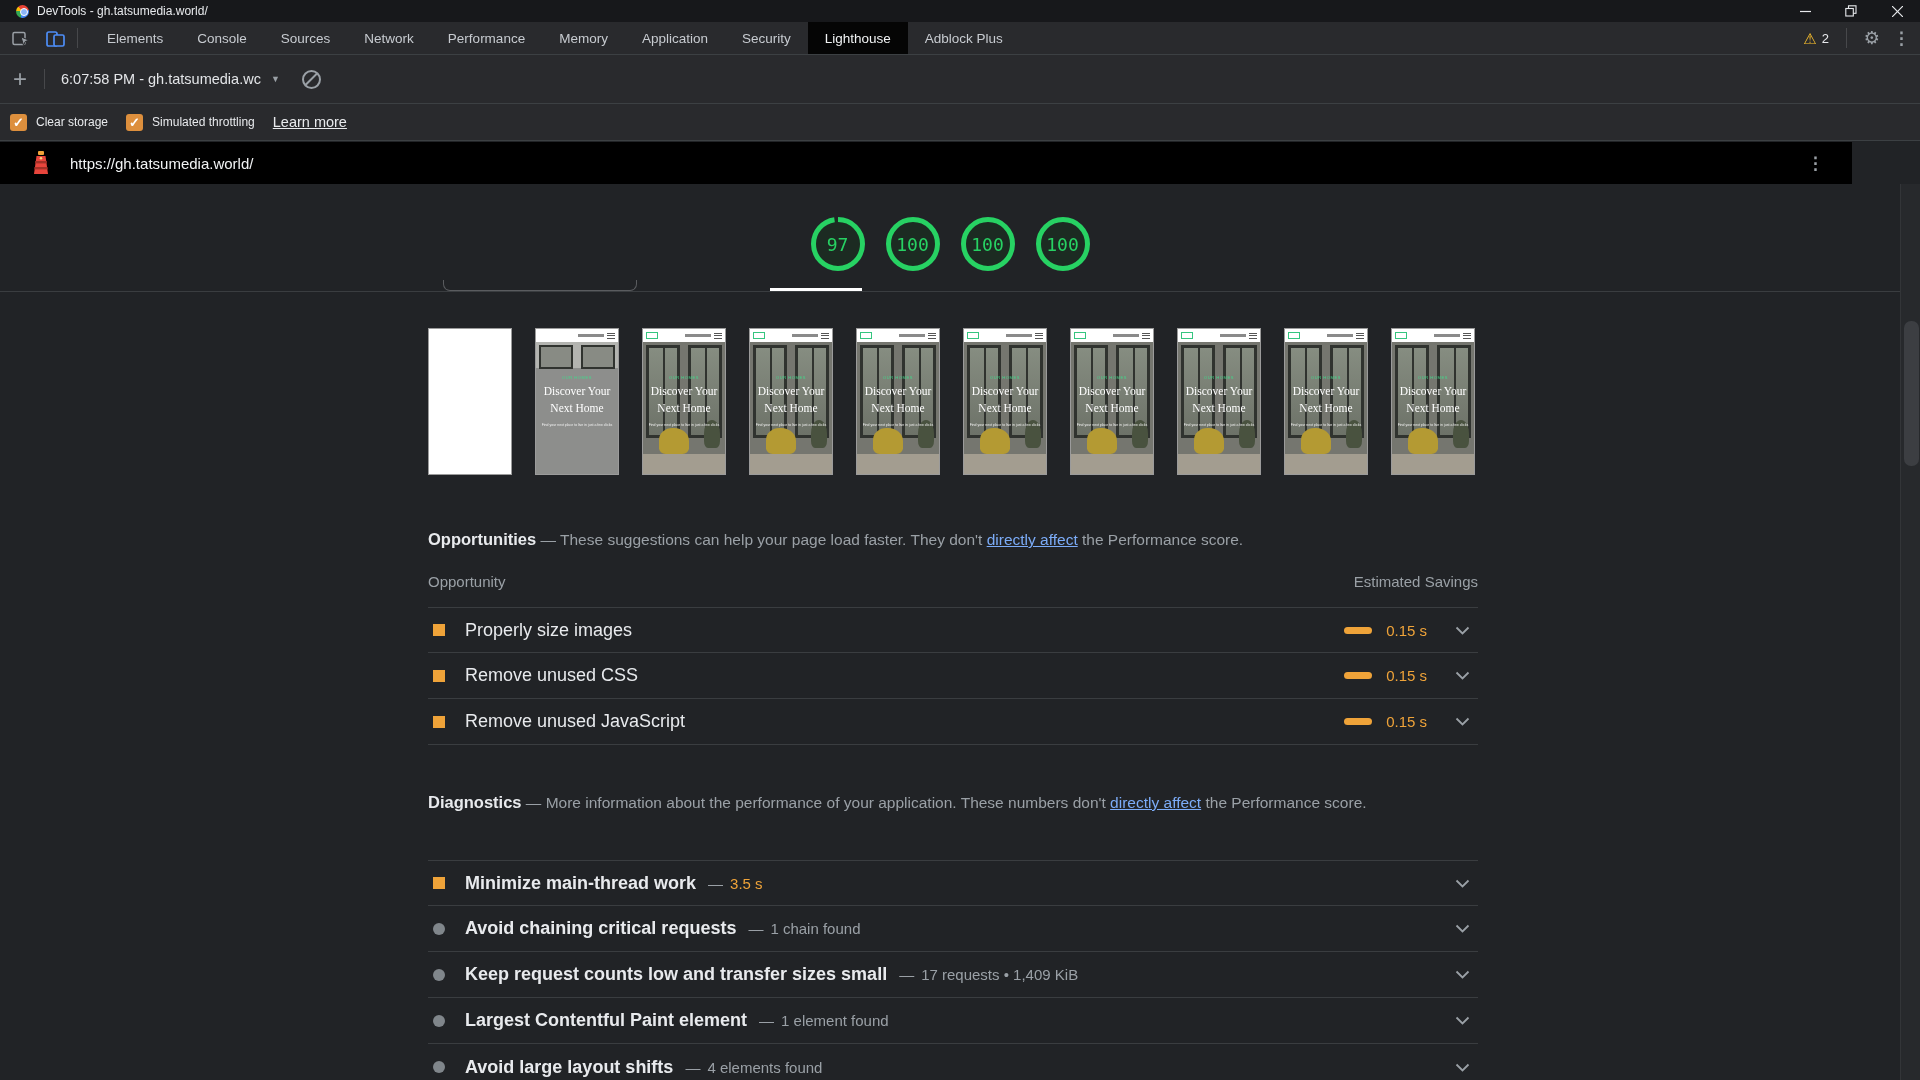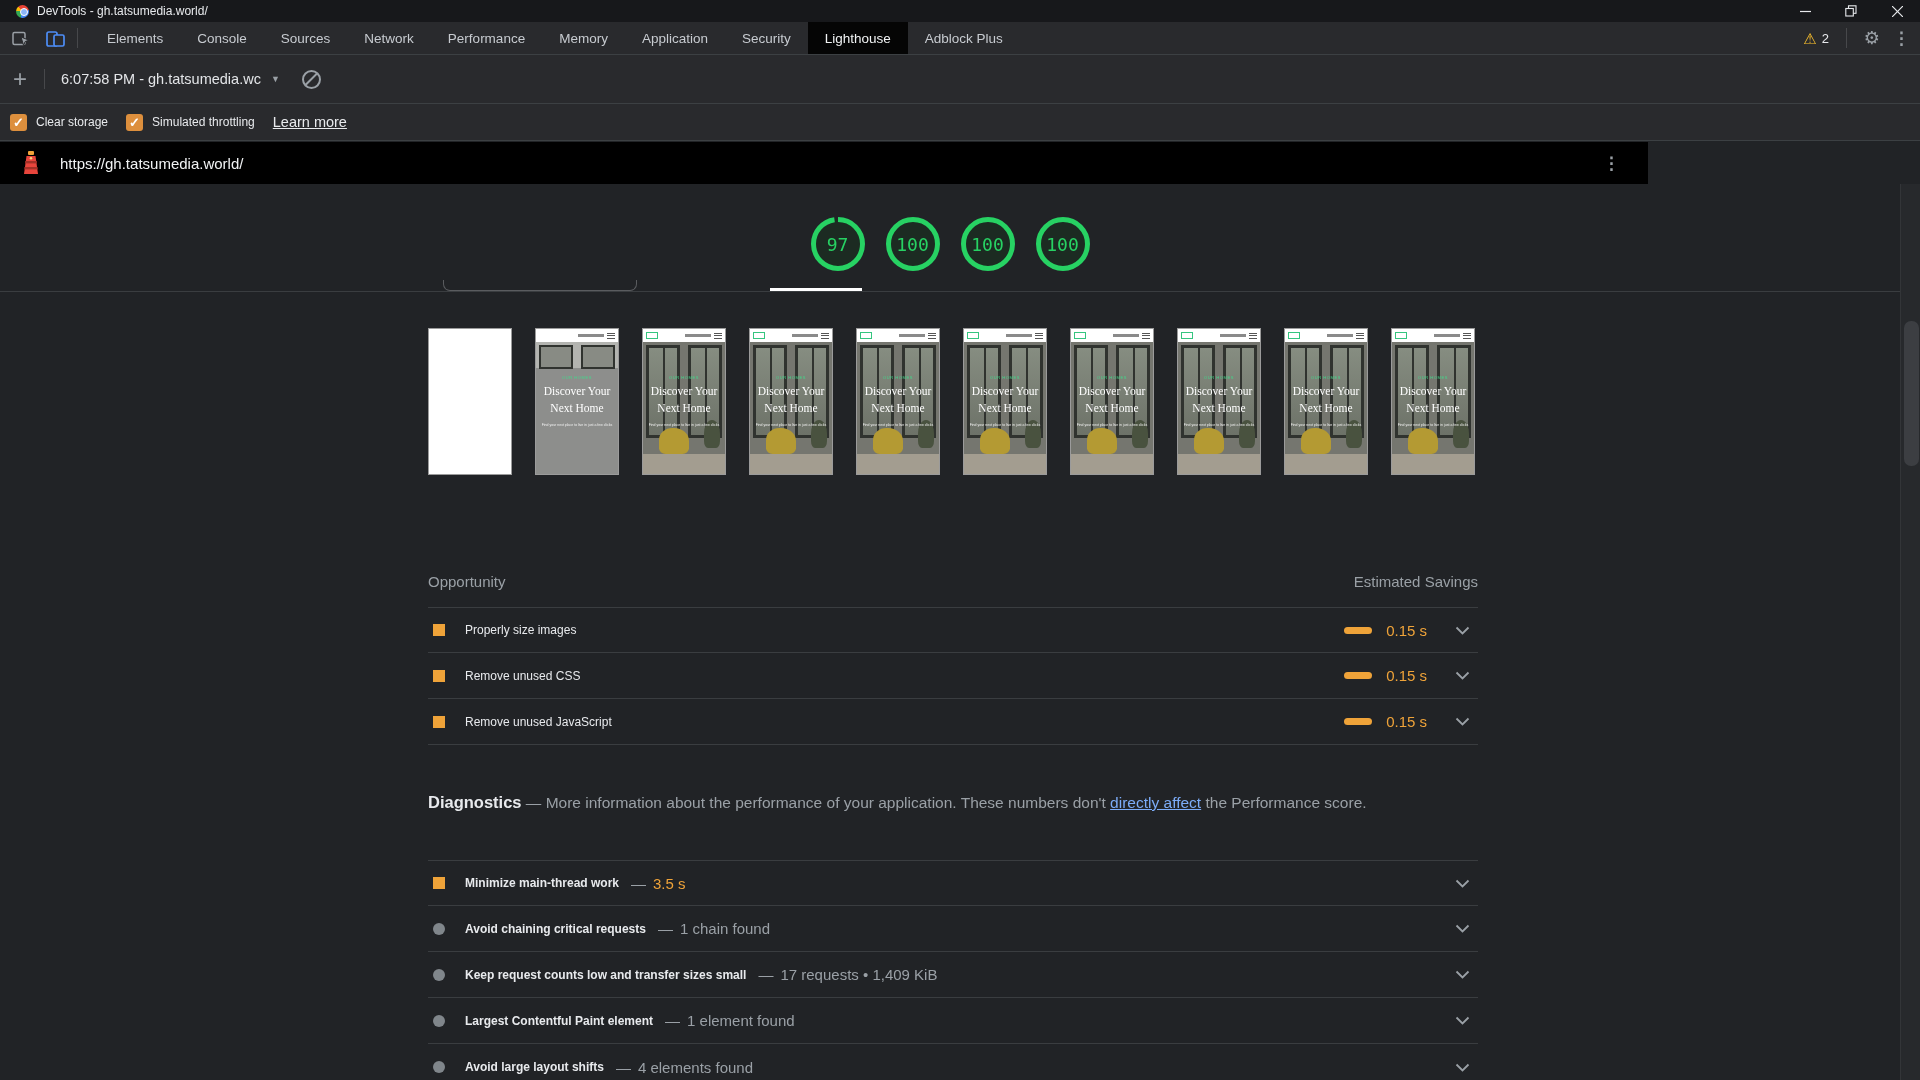--- a/index.html
+++ b/index.html
@@ -50,22 +50,22 @@
   
   #checkrow { position:absolute; top:104px; left:0; width:1920px; height:37px;
     background:#292a2d; border-bottom:1px solid #3c4043; display:flex; align-items:center; padding-left:10px; }
   .chk-group { display:flex; align-items:center; gap:9px; margin-right:18px; }
   .checkbox { width:17px; height:17px; border-radius:3px; background:var(--checkbox-orange,#dd8f3d);
     display:flex; align-items:center; justify-content:center; color:#fff; font-size:13px; font-weight:bold; }
   .chk-label { color:#e8eaed; font-size:12px; }
   .learn-more { color:#e8eaed; font-size:14.5px; text-decoration:underline; }
 
   
-  #urlbar { position:absolute; top:142px; left:0; width:1648px; height:42px; background:#000;
-    display:flex; align-items:center; }
+  #urlbar { position:absolute; top:142px; left:0; width:1852px; height:42px; background:#000;
+    display:flex; align-items:center;padding-left:10px; }
   .lh-icon { margin-left:20px; flex:0 0 auto; }
   .url-text { color:#f1f3f4; font-size:15px; margin-left:18px; }
   .url-dots { position:absolute; right:28px; color:#9aa0a6; font-size:17px; font-weight:bold; }
 
   
   #report { position:absolute; top:184px; left:0; width:1900px; height:896px; background:#212326; }
 
   .gauges { position:absolute; top:32px; left:0; width:1900px; display:flex; justify-content:center; gap:19px; }
   .gauge { position:relative; width:56px; height:56px; }
   .gauge svg { display:block; }
@@ -116,21 +116,21 @@
   .table-header { position:absolute; top:389px; left:428px; width:1050px; display:flex;
     justify-content:space-between; color:#9aa0a6; font-size:15px; }
   .opp-rows { position:absolute; top:423px; left:428px; width:1050px; }
   .diag-rows { position:absolute; top:676px; left:428px; width:1050px; }
   .audit-row { height:46px; display:flex; align-items:center; border-bottom:1px solid #3a3d40; }
   .opp-rows .audit-row:first-child, .diag-rows .audit-row:first-child { border-top:1px solid #3a3d40; }
   .diag-rows .audit-row:last-child { border-bottom:none; }
   .audit-icon { flex:0 0 auto; margin:0 20px 0 5px; }
   .icon-square { width:12px; height:12px; background:var(--accent-orange,#efa339); }
   .icon-circle { width:12px; height:12px; border-radius:50%; background:#80868b; }
-  .audit-label { color:#e8eaed; font-size:12px; }
+  .audit-label { color:#e8eaed; font-size:18px; }
   .diag-rows .audit-label { font-weight:bold; }
   .audit-dash { color:#9aa0a6; font-size:15px; margin:0 7px 0 12px; }
   .audit-value { font-size:15px; color:#9aa0a6; }
   .audit-value.warn { color:var(--accent-orange,#efa339); }
   .sav-group { margin-left:auto; display:flex; align-items:center;text-align:right; }
   .sav-bar { width:28px; height:7px; border-radius:3.5px; background:var(--accent-orange,#efa339); margin-right:14px; }
   .sav-value { color:var(--accent-orange,#efa339); font-size:15px; }
   .chev { margin-left:auto; margin-right:8px; flex:0 0 auto; }
   .sav-group + .chev, .sav-group .chev { margin-left:28px; }
 
@@ -454,20 +454,27 @@
       <div class="t-floor"></div>
     </div>
     <div class="t-overlay">
       <div class="t-label">OUR HOMES</div>
       <div class="t-title">Discover Your Next Home</div>
       <div class="t-tag">Find your next place to live in just a few clicks</div>
     </div>
   </div>
 </div>
 
+    <div class="sec-heading" id="opp-heading">
+      <span class="sec-title">Opportunities</span>
+      <span>—</span>
+      <span>These suggestions can help your page load faster. They don't</span>
+      <span class="sec-link">directly affect</span>
+      <span>the Performance score.</span>
+    </div>
 
     <div class="table-header">
       <span>Opportunity</span>
       <span>Estimated Savings</span>
     </div>
 
     <div class="opp-rows">
       <div class="audit-row">
         <span class="audit-icon icon-square"></span>
         <span class="audit-label">Properly size images</span>

